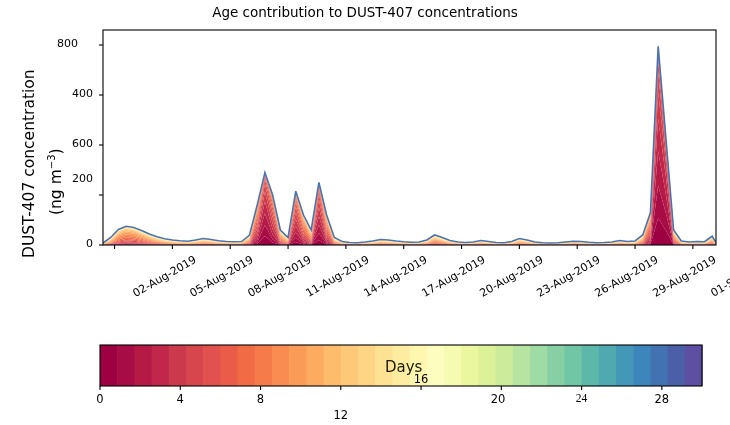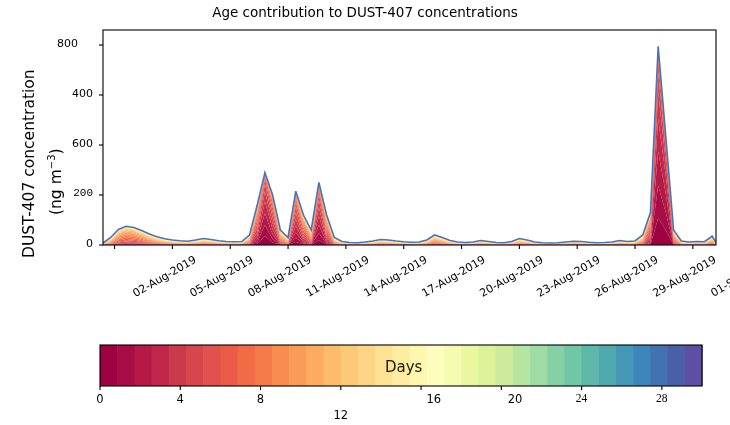--- a/index.html
+++ b/index.html
@@ -161,21 +161,21 @@
         <line x1="340.8" y1="386" x2="340.8" y2="390" stroke="#000" stroke-width="1.1"></line>
         <line x1="421.06666666666666" y1="386" x2="421.06666666666666" y2="390" stroke="#000" stroke-width="1.1"></line>
         <line x1="501.3333333333333" y1="386" x2="501.3333333333333" y2="390" stroke="#000" stroke-width="1.1"></line>
         <line x1="581.6" y1="386" x2="581.6" y2="390" stroke="#000" stroke-width="1.1"></line>
         <line x1="661.8666666666667" y1="386" x2="661.8666666666667" y2="390" stroke="#000" stroke-width="1.1"></line>
       </g>
   </svg>
 
   <div id="ytick-labels">
       <div class="tick-y" style="left: 59px; top: 237px;">0</div>
-      <div class="tick-y" style="left: 59px; top: 187px; font-family: Liberation Mono, monospace;">200</div>
+      <div class="tick-y" style="left: 59px; top: 172px;">200</div>
       <div class="tick-y" style="left: 59px; top: 137px;">600</div>
       <div class="tick-y" style="left: 59px; top: 87px;">400</div>
       <div class="tick-y" style="left: 44px; top: 37px;">800</div>
     </div>
   <div id="xtick-labels">
       <div class="tick-x" style="left: 120.566px; top: 253px;">02-Aug-2019</div>
       <div class="tick-x" style="left: 178.396px; top: 253px;">05-Aug-2019</div>
       <div class="tick-x" style="left: 236.226px; top: 253px;">08-Aug-2019</div>
       <div class="tick-x" style="left: 294.057px; top: 253px;">11-Aug-2019</div>
       <div class="tick-x" style="left: 351.887px; top: 253px;">14-Aug-2019</div>
@@ -184,20 +184,20 @@
       <div class="tick-x" style="left: 525.377px; top: 253px;">23-Aug-2019</div>
       <div class="tick-x" style="left: 583.208px; top: 253px;">26-Aug-2019</div>
       <div class="tick-x" style="left: 641.038px; top: 253px;">29-Aug-2019</div>
       <div class="tick-x" style="left: 698.868px; top: 253px;">01-Sep-2019</div>
     </div>
   <div id="cbtick-labels">
       <div class="cb-tick" style="left: 80px; top: 392px;">0</div>
       <div class="cb-tick" style="left: 160.267px; top: 392px;">4</div>
       <div class="cb-tick" style="left: 240.533px; top: 392px;">8</div>
       <div class="cb-tick" style="left: 320.8px; top: 392px; margin-top: 16px;">12</div>
-      <div class="cb-tick" style="left: 401.067px; top: 392px; text-align: right;">16</div>
-      <div class="cb-tick" style="left: 495px; top: 392px;">20</div>
+      <div class="cb-tick" style="left: 401.067px; top: 372px;">16</div>
+      <div class="cb-tick" style="left: 478px; top: 392px;">20</div>
       <div class="cb-tick" style="left: 561.6px; top: 392px; font-family: Liberation Serif, serif;">24</div>
-      <div class="cb-tick" style="left: 641.867px; top: 392px; font-family: Liberation Serif, serif;">28</div>
+      <div class="cb-tick" style="left: 641.867px; top: 392px;">28</div>
     </div>
   <div class="cb-label" id="cb-title" style="left: 385px; top: 358px;">Days</div>
 
 </div>
 
 </body></html>

